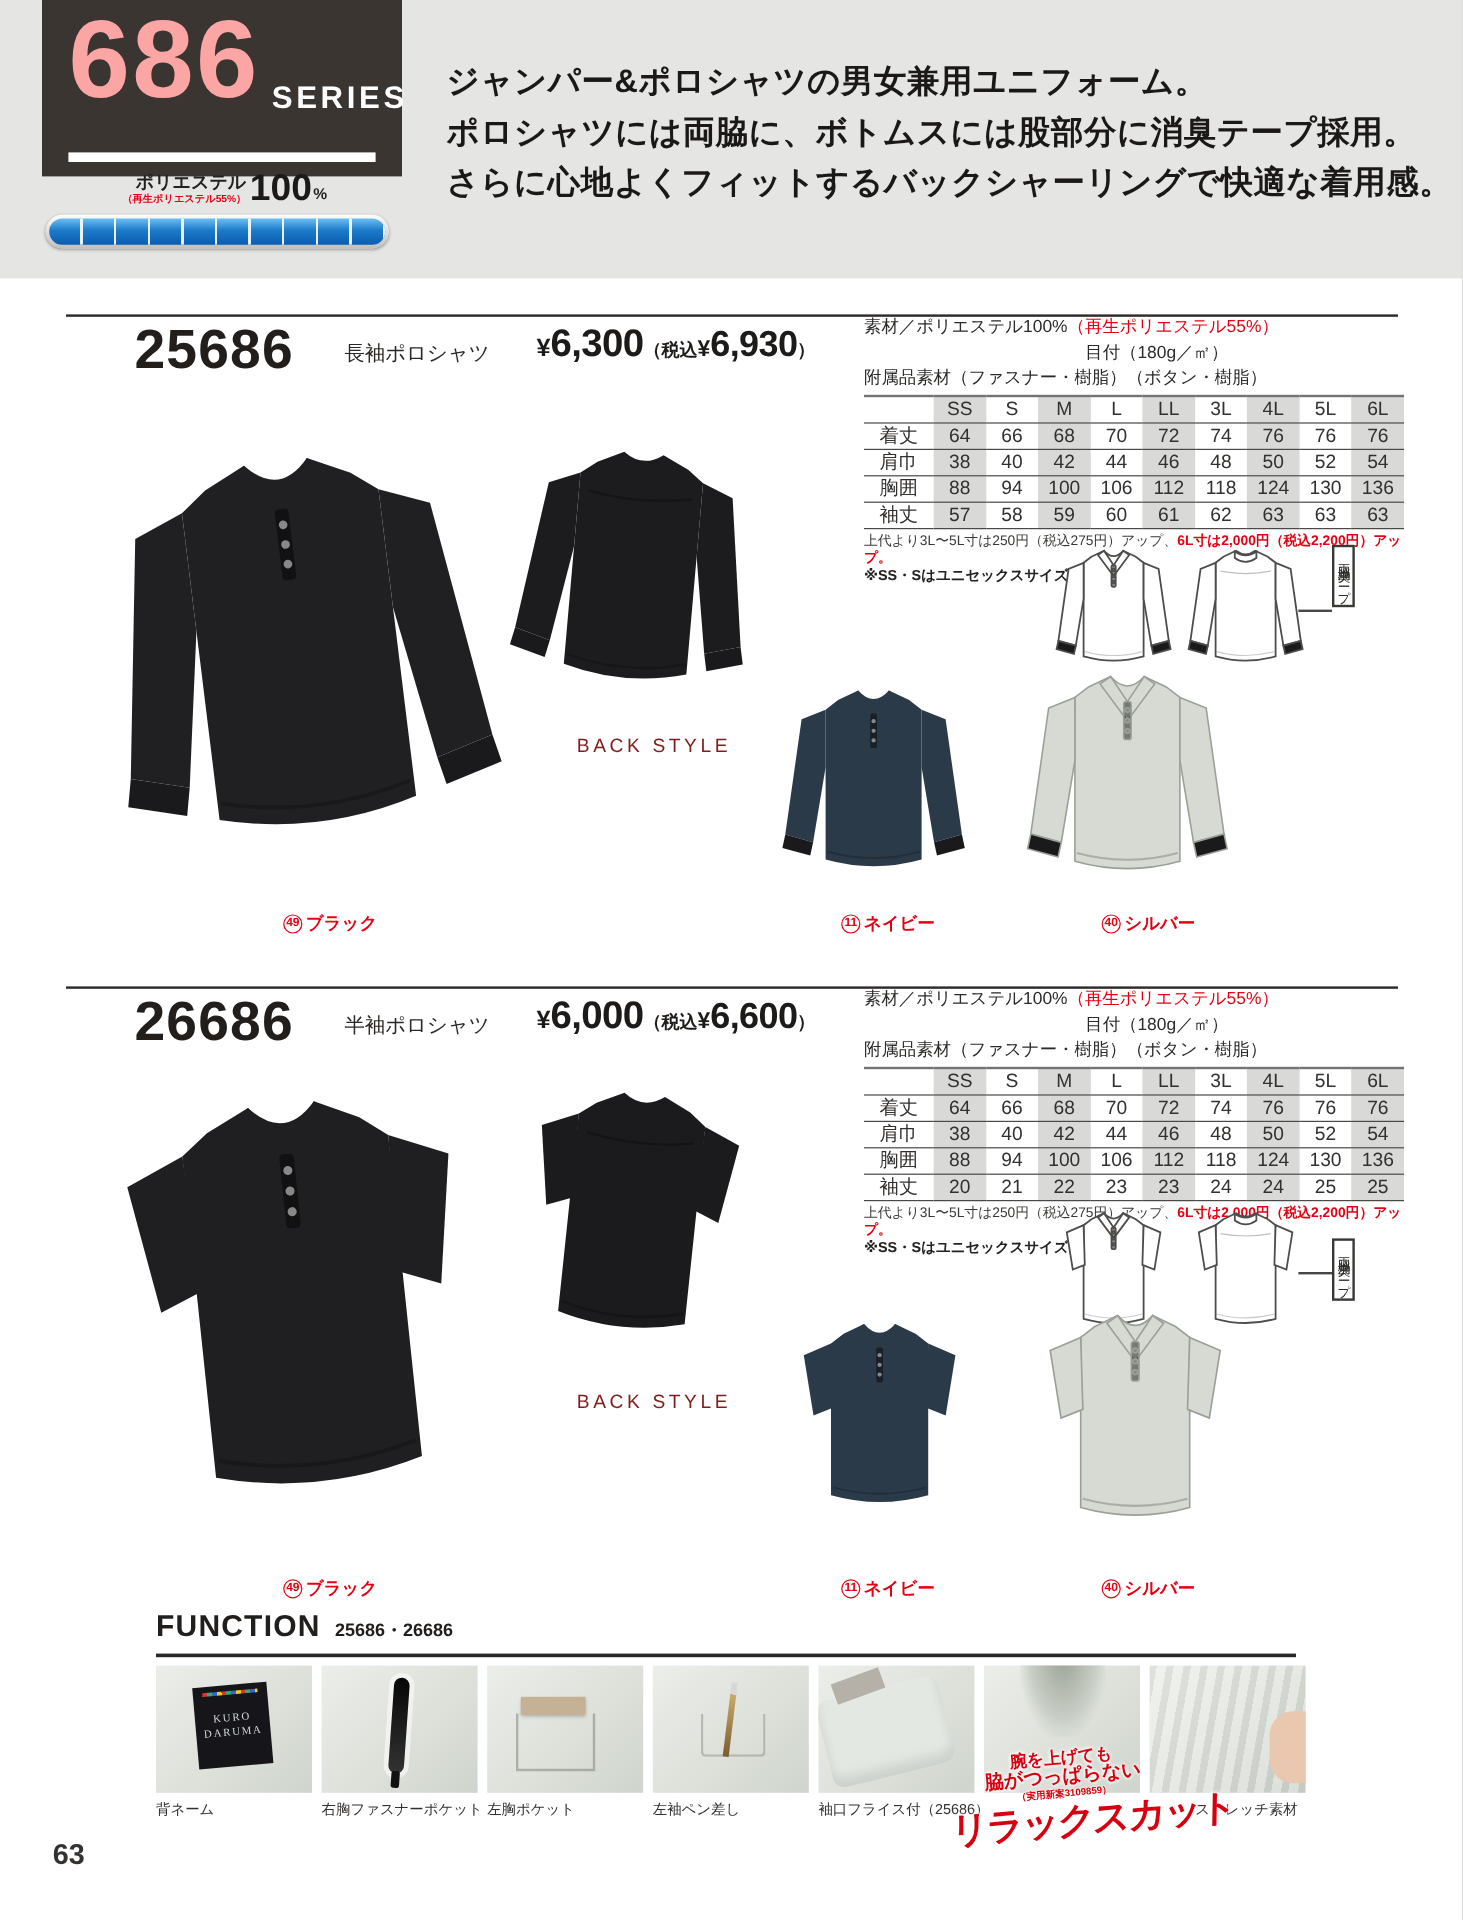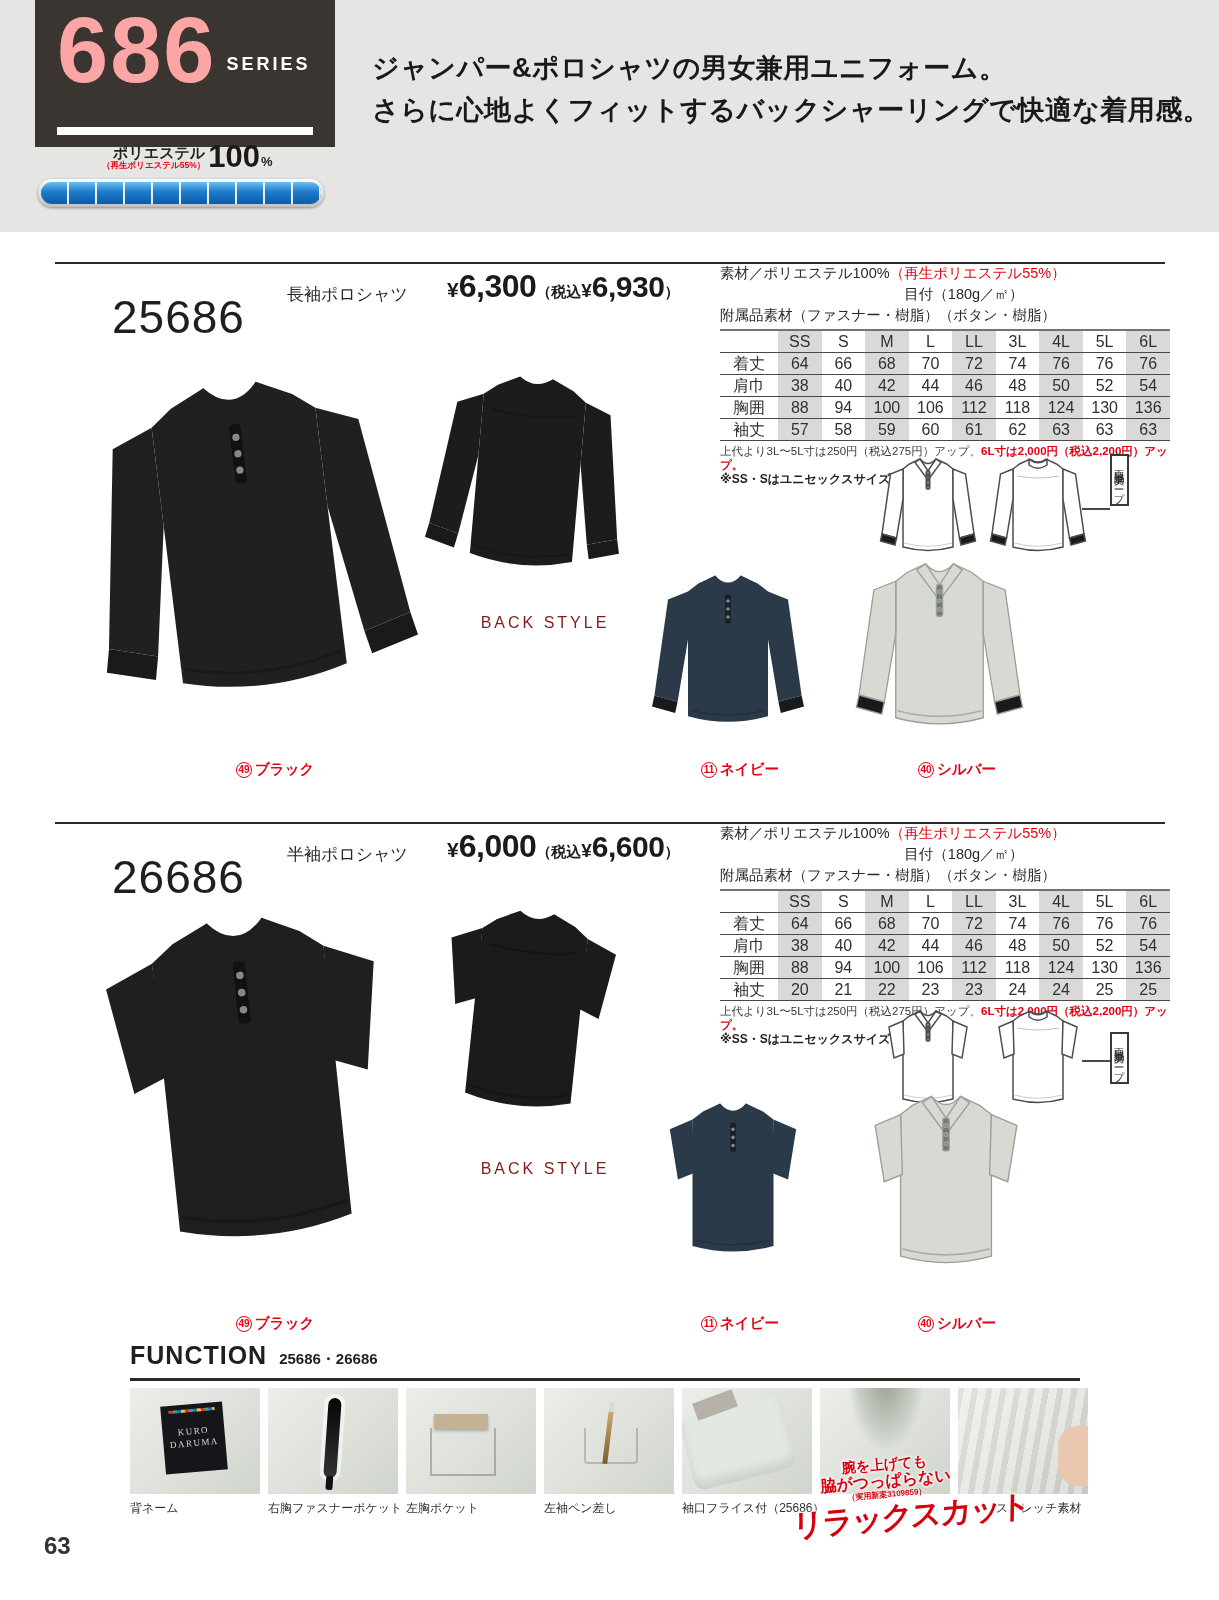--- a/index.html
+++ b/index.html
@@ -4,39 +4,39 @@
 <style>
   html,body{margin:0;padding:0;background:#888;}
   #page{position:relative;width:1219px;height:1600px;background:#ffffff;margin:0 auto;
         font-family:"Liberation Sans","DejaVu Sans",sans-serif;color:#222;overflow:hidden;}
 
   
   .top-band{position:absolute;left:0;top:0;width:1219px;height:232px;background:#e5e6e4;}
   .series-box{position:absolute;left:35px;top:0;width:300px;height:147px;background:#3a3531;}
   .series-row{position:absolute;left:22px;top:2px;display:flex;align-items:flex-end;}
   .series-num{font-size:92px;font-weight:700;color:#fca5a5;line-height:1.05;letter-spacing:2px;}
-  .series-lbl{font-size:18px;font-weight:700;color:#fff;letter-spacing:3px;margin-left:10px;margin-bottom:24px;}
+  .series-lbl{font-size:26px;font-weight:700;color:#fff;letter-spacing:3px;margin-left:10px;margin-bottom:2px;}
   .series-underline{position:absolute;left:22px;bottom:12px;width:256px;height:8px;background:#fff;}
   .poly-label{position:absolute;left:102px;top:144px;display:flex;align-items:flex-end;line-height:1;justify-content:flex-end;}
   .pl-left{text-align:right;}
   .pl-jp{font-size:15px;font-weight:700;color:#222;}
   .pl-sub{font-size:8.5px;font-weight:700;color:#e50013;margin-top:1px;}
   .pl-val{font-size:31px;font-weight:700;margin-left:3px;line-height:.82;color:#1c1a18;}
   .pl-unit{font-size:13px;font-weight:700;margin-left:1px;margin-bottom:1px;}
   .poly-bar{position:absolute;left:38px;top:179px;width:286px;height:28px;border-radius:14px;
             background:linear-gradient(#fdfdfd,#bfc1c0);box-shadow:0 1px 3px rgba(0,0,0,.4);padding:3px;box-sizing:border-box;}
   .poly-bar-inner{height:100%;border-radius:11px;background:linear-gradient(180deg,#6cc0f2 0%,#1d7bca 45%,#0a5cae 100%);
             position:relative;overflow:hidden;}
   .poly-bar-inner::after{content:"";position:absolute;inset:0;
             background:repeating-linear-gradient(90deg,transparent 0 26px,rgba(255,255,255,.9) 26px 28px);}
   .headline{position:absolute;left:372px;top:47px;font-size:27px;font-weight:800;color:#1b1917;line-height:1.56;letter-spacing:.5px;}
 
   
   .rule{position:absolute;left:55px;width:1110px;height:2px;background:#2b2928;}
-  .prod-code{position:absolute;font-size:46px;font-weight:400;color:#211e1c;letter-spacing:1px;line-height:1;margin-top:26px;}
+  .prod-code{position:absolute;font-size:46px;font-weight:700;color:#211e1c;letter-spacing:1px;line-height:1;}
   .prod-name{position:absolute;font-size:17px;color:#2a2826;}
   .price{position:absolute;display:flex;align-items:baseline;color:#1d1b19;white-space:nowrap;}
   .price .cur{font-size:21px;font-weight:700;}
   .price .amt{font-size:32px;font-weight:700;letter-spacing:-.5px;}
   .price .taxp,.price .taxs{font-size:15px;font-weight:700;}
   .price .cur2{font-size:19px;font-weight:700;}
   .price .amt2{font-size:30px;font-weight:700;letter-spacing:-.5px;}
 
   .info{position:absolute;left:720px;width:450px;font-size:14.5px;line-height:21px;color:#2b2a28;}
   .red{color:#e50013;}
@@ -174,20 +174,21 @@
         <div class="pl-sub red">（再生ポリエステル55%）</div>
       </div>
       <div class="pl-val">100</div>
       <div class="pl-unit">%</div>
     </div>
     <div class="poly-bar">
       <div class="poly-bar-inner"></div>
     </div>
     <div class="headline">
       <div>ジャンパー&amp;ポロシャツの男女兼用ユニフォーム。</div>
+      <div>ポロシャツには両脇に、ボトムスには股部分に消臭テープ採用。</div>
       <div>さらに心地よくフィットするバックシャーリングで快適な着用感。</div>
     </div>
   </div>
 
   <div class="rule" style="top:262px"></div>
 
   <div class="prod-code" style="left:112px;top:268px">25686</div>
   <div class="prod-name" style="left:287px;top:283px">長袖ポロシャツ</div>
   <div class="price" style="left:447px;top:268px">
     <span class="cur">¥</span>

